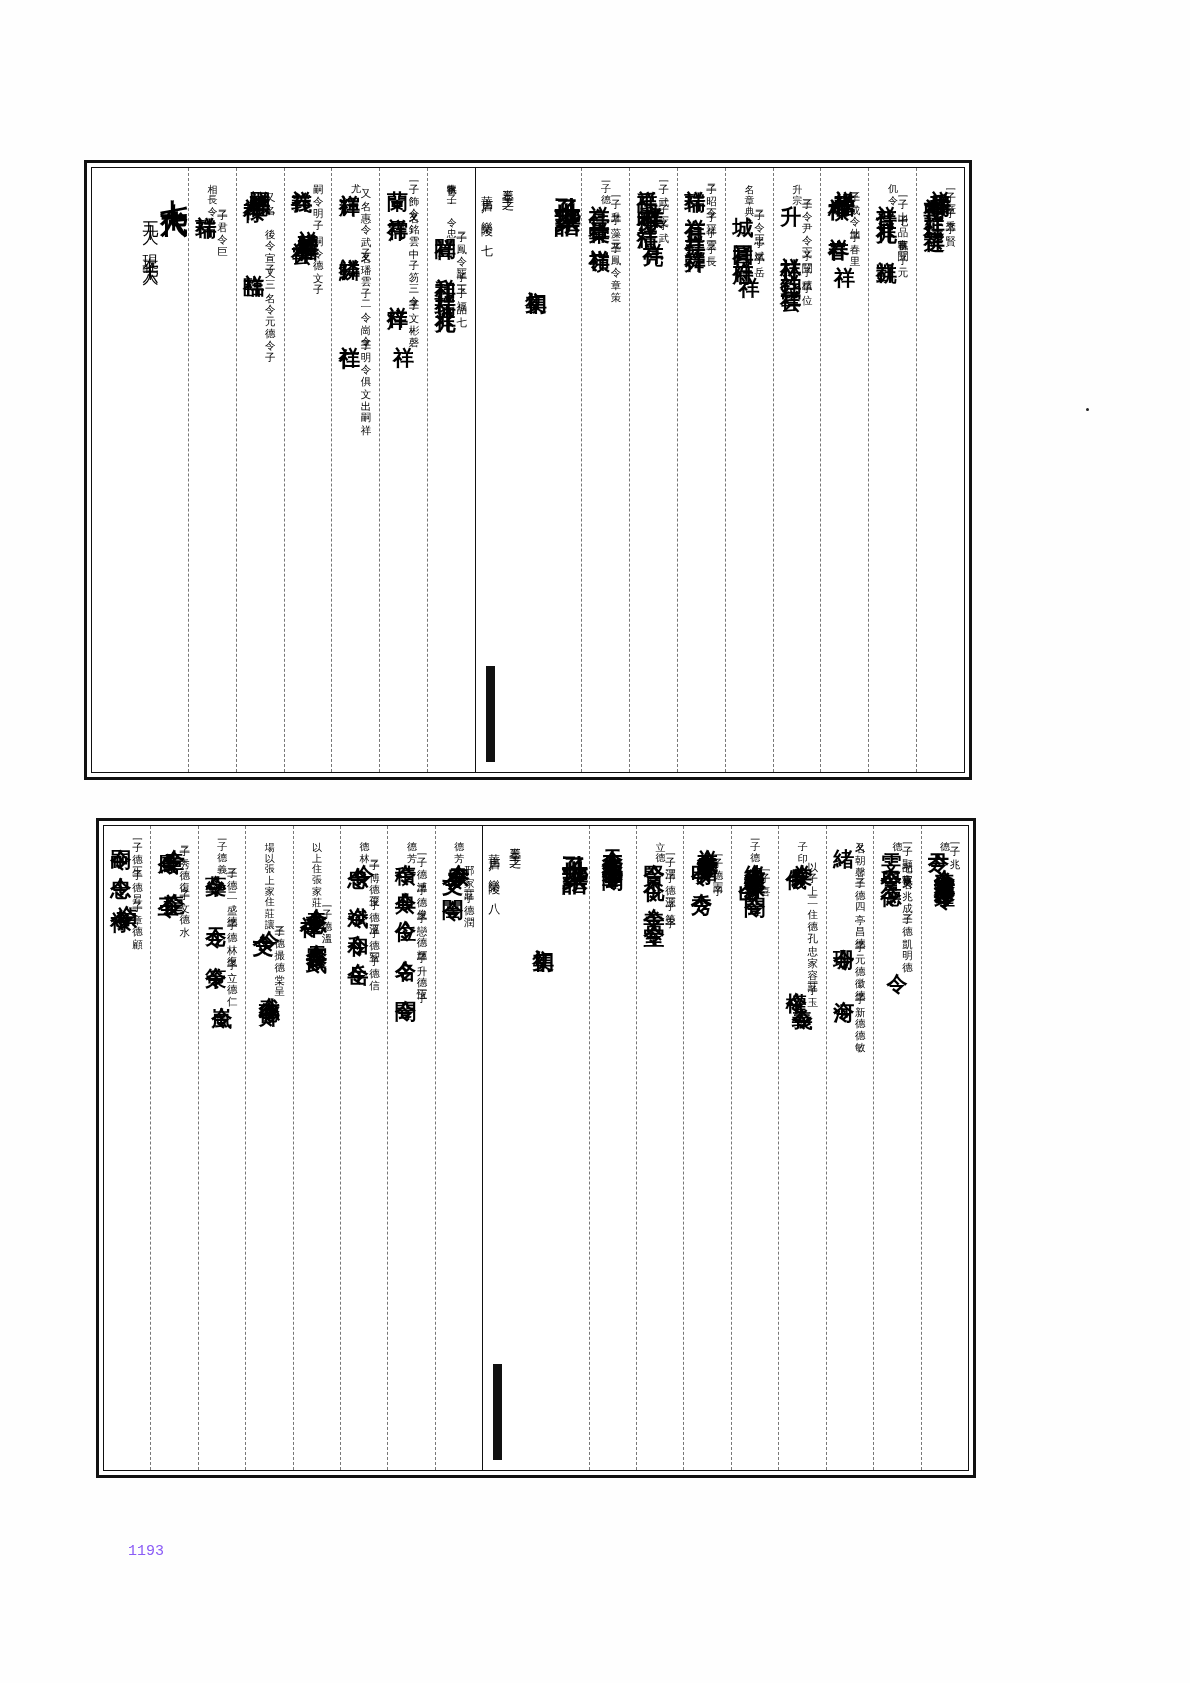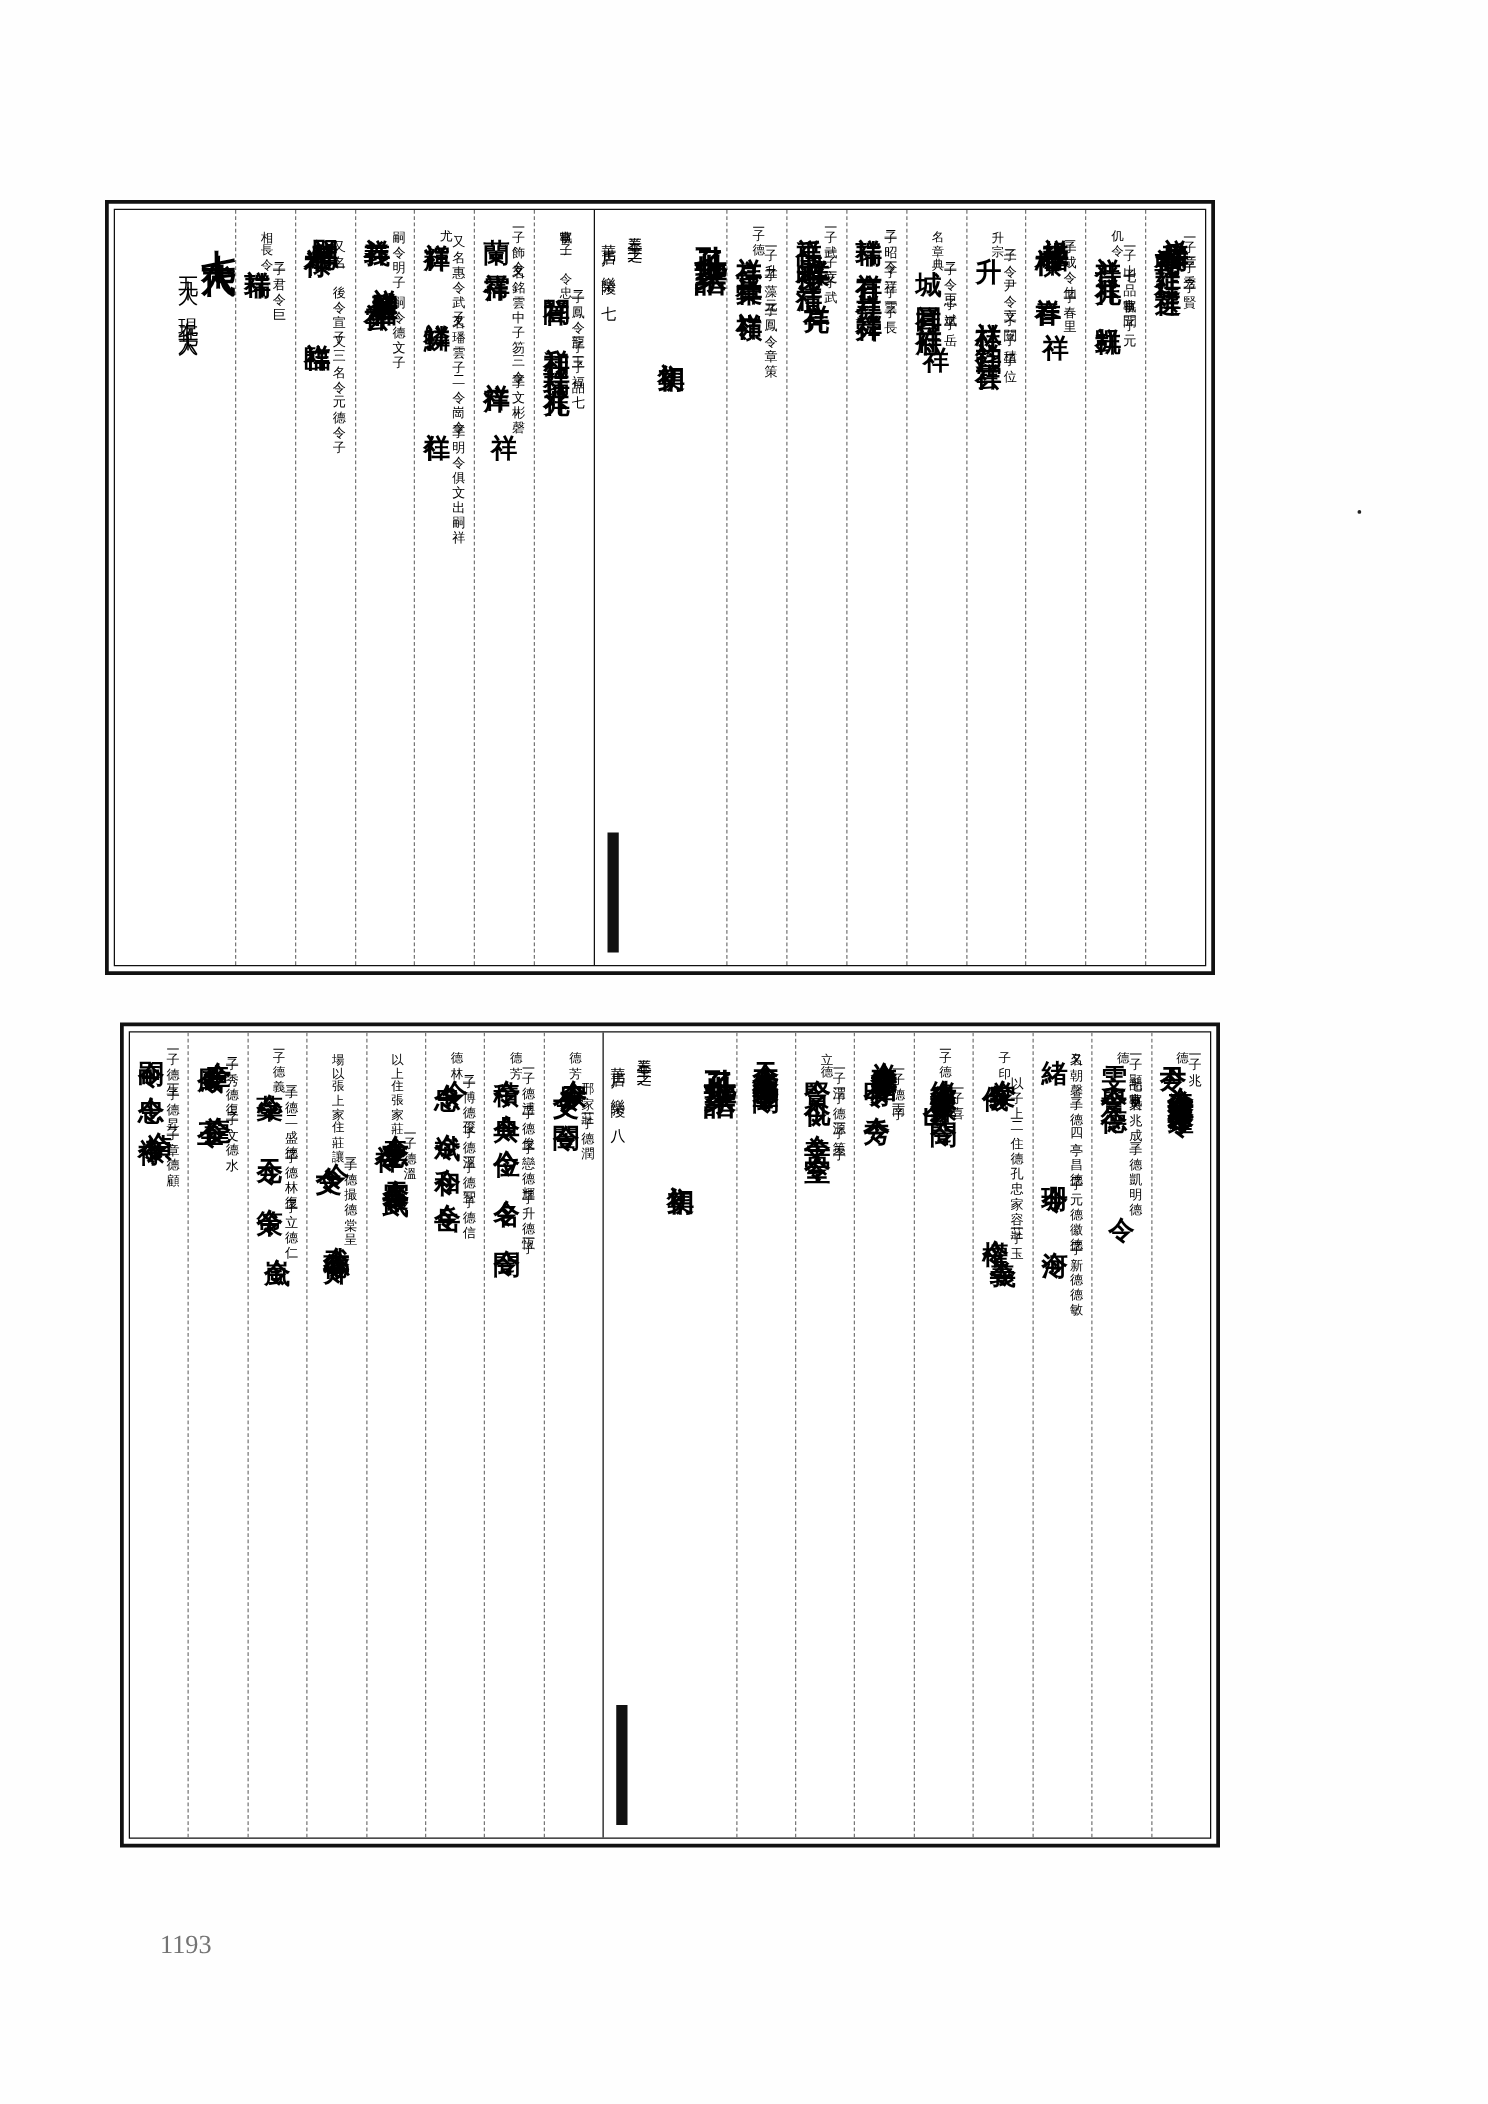--- a/index.html
+++ b/index.html
@@ -145,23 +145,23 @@
     letter-spacing:3px;
     line-height:1.1;
     margin-left:4px;
     padding-top:30px;
   }
 
   .pagenum{
     position:absolute;
     left:128px;
     top:1543px;
-    font-size:21px;
-    font-family:Liberation Serif, serif;
-    color:#737373;
+    font-size:15px;
+    font-family:Liberation Mono, monospace;
+    color:#8b5cf6;
   }
   .dot{position:absolute;width:3px;height:3px;background:#222;border-radius:50%;}
 </style>
 </head>
 <body>
 
 <div class="page">
 
   <div class="dot" style="left:1086px;top:408px;"></div>
   <div class="dot" style="left:84px;top:196px;"></div>

